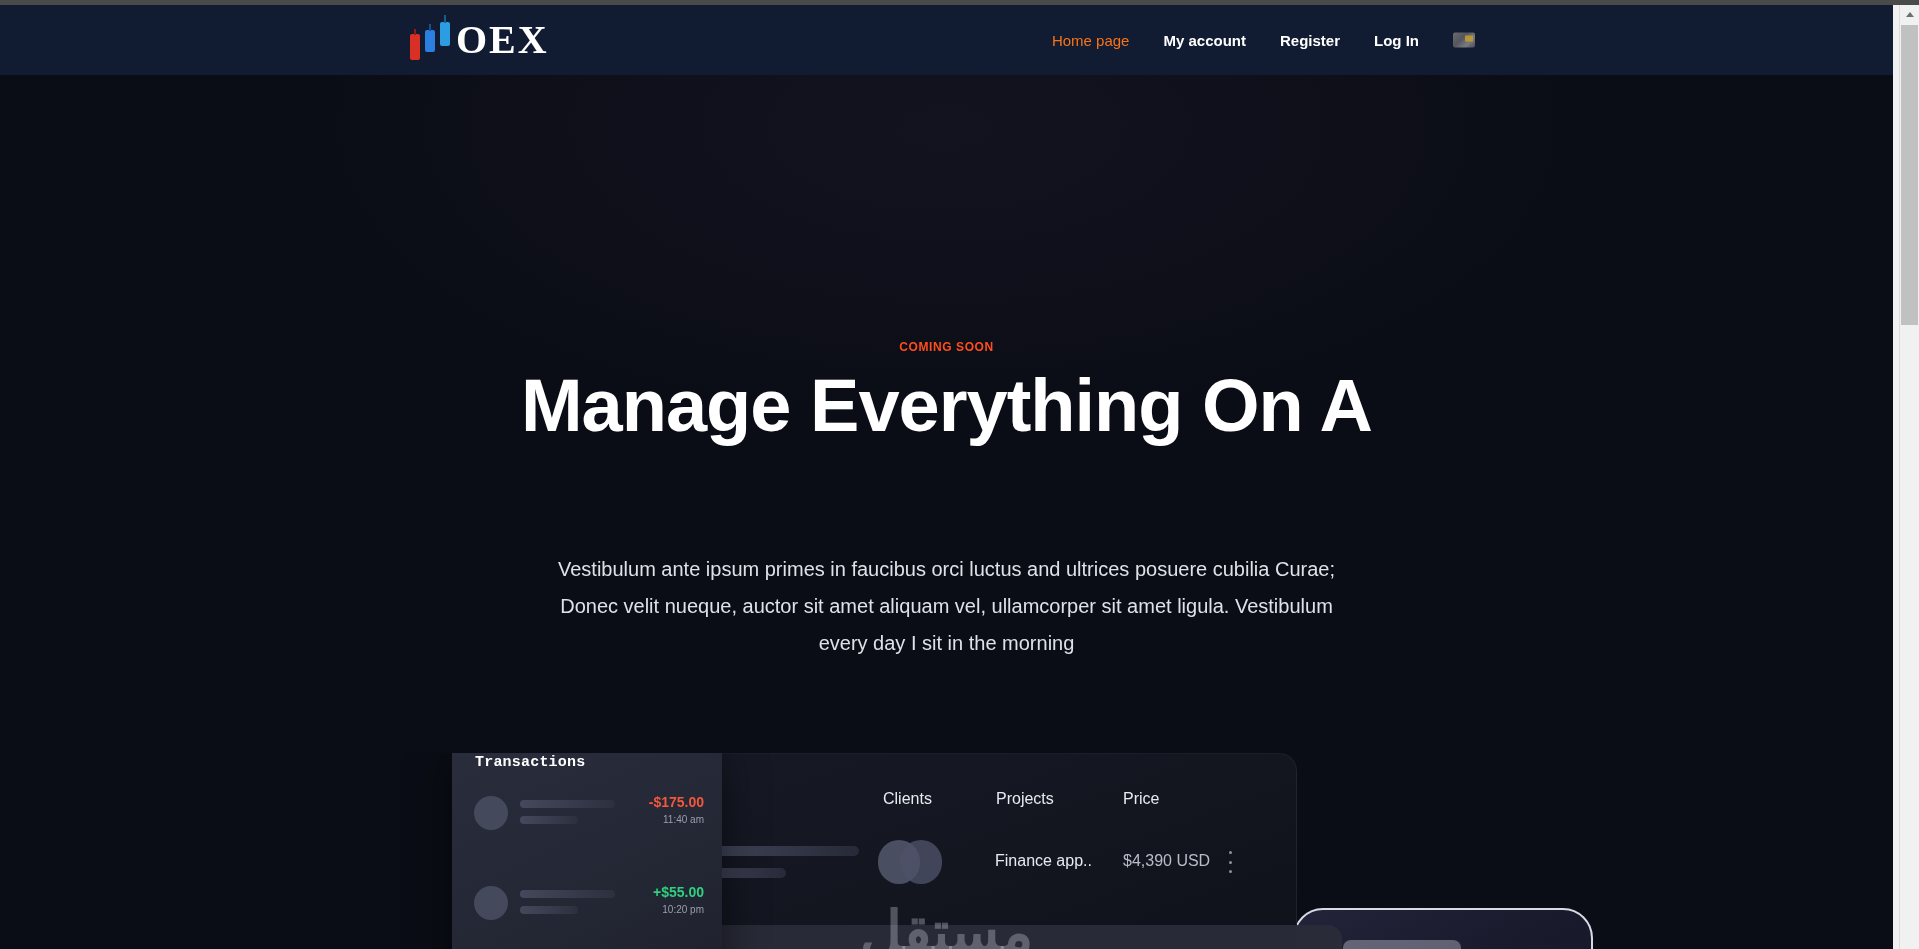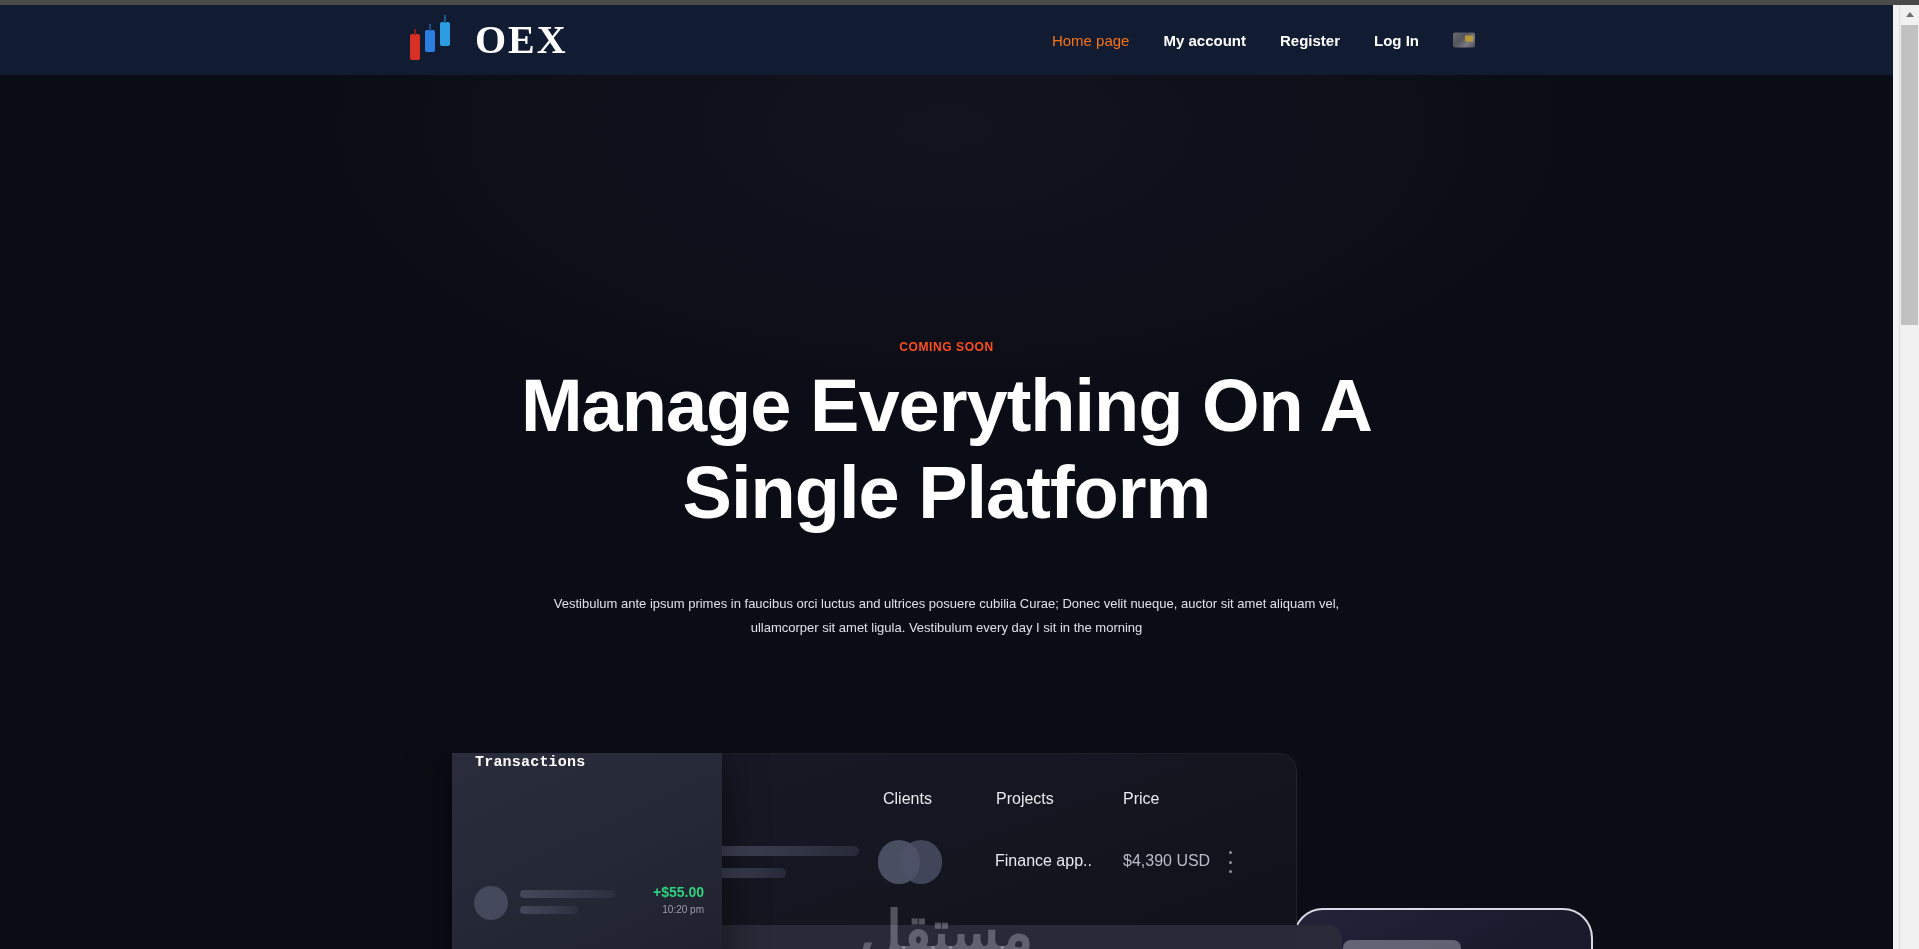--- a/index.html
+++ b/index.html
@@ -43,21 +43,21 @@
   }
 
   
   #site-header {
     position:relative; width:1893px; height:70px;
     background:#111c33;
     display:flex; align-items:center;
   }
   #logo-block {
     position:absolute; left:410px; top:50%; transform:translateY(-50%);
-    display:flex; align-items:center; gap:23px;
+    display:flex; align-items:center; gap:4px;
   }
   #logo-candles { position:relative; width:42px; height:40px; }
   .candle { position:absolute; border-radius:2px; }
   .candle .wick {
     position:absolute; left:50%; transform:translateX(-50%);
     width:2px; background:#0b1220;
   }
   #candle-red { left:0px; bottom:0px; width:10px; height:26px; background:#d93025; }
   #candle-red .wick { top:-5px; height:6px; background:#8a1d16; }
   #candle-blue-1 { left:15px; bottom:8px; width:10px; height:22px; background:#2b7fe0; }
@@ -103,22 +103,22 @@
     position:absolute; top:265px; left:0; width:100%;
     font-size:12px; font-weight:700; color:#ff4d1c;
     letter-spacing:.6px;
   }
   #hero-title {
     position:absolute; top:288px; left:0; width:100%;
     font-size:74px; font-weight:700; color:#ffffff;
     line-height:1.17; letter-spacing:-1px;
   }
   #hero-subtitle {
-    position:absolute; top:517px; left:50%; transform:translateX(-50%);
-    width:810px; font-size:13px; color:#dfe1e8; line-height:1.85;
+    position:absolute; top:476px; left:50%; transform:translateX(-50%);
+    width:810px; font-size:20px; color:#dfe1e8; line-height:1.85;
   }
   #hero-cta {
     position:absolute; top:577px; left:50%; transform:translateX(-50%);
     background:#f4641e; color:#ffffff; border:none; cursor:pointer;
     font-family:"Liberation Sans", sans-serif;
     font-size:18px; font-weight:700;
     padding:16px 34px; border-radius:40px;
     display:flex; align-items:center; gap:10px;
   }
   #hero-cta .cta-arrow { font-size:15px; opacity:.95; }
@@ -288,21 +288,20 @@
     </nav>
 
   </header>
 
   <section id="hero">
 
     <div id="hero-eyebrow">COMING SOON</div>
 
     <h1 id="hero-title">
       <span>Manage Everything On A</span><br>
-      <span>Single Platform</span>
     </h1>
 
     <p id="hero-subtitle">Vestibulum ante ipsum primes in faucibus orci luctus and ultrices posuere cubilia Curae; Donec velit nueque, auctor sit amet aliquam vel, ullamcorper sit amet ligula. Vestibulum every day I sit in the morning</p>
 
 
     <div id="mockup-stage">
 
       <div id="phone-side-card">
         
       </div>
@@ -345,20 +344,27 @@
         
         
         
         
         
       </div>
 
       <div id="transactions-card">
         <div id="transactions-title">Transactions</div>
 
+        <div class="tx-row" id="tx-row-1">
+          <div class="tx-avatar"></div>
+          <div class="tx-bar tx-bar-1"></div>
+          <div class="tx-bar tx-bar-2"></div>
+          <div class="tx-amount negative">-$175.00</div>
+          <div class="tx-time">11:40 am</div>
+        </div>
 
         <div class="tx-row" id="tx-row-2">
           <div class="tx-avatar"></div>
           <div class="tx-bar tx-bar-1"></div>
           <div class="tx-bar tx-bar-2"></div>
           <div class="tx-amount positive">+$55.00</div>
           <div class="tx-time">10:20 pm</div>
         </div>
       </div>
 

